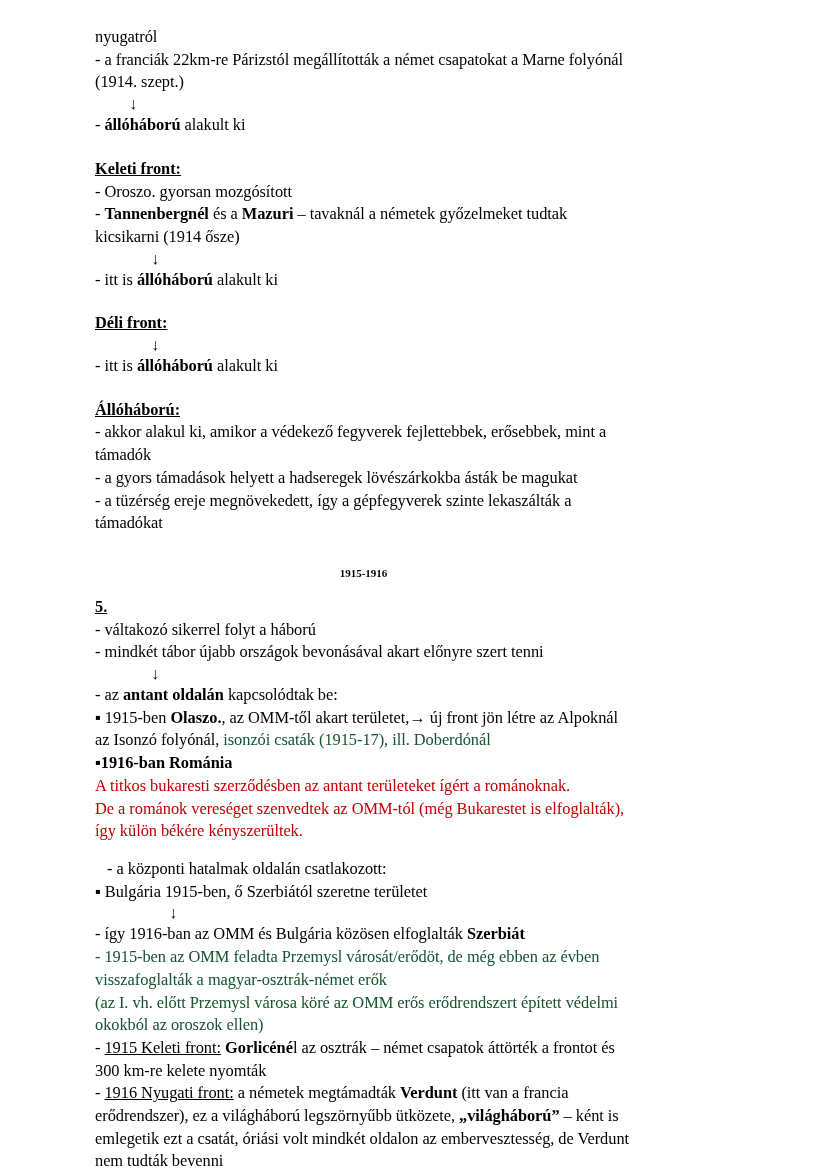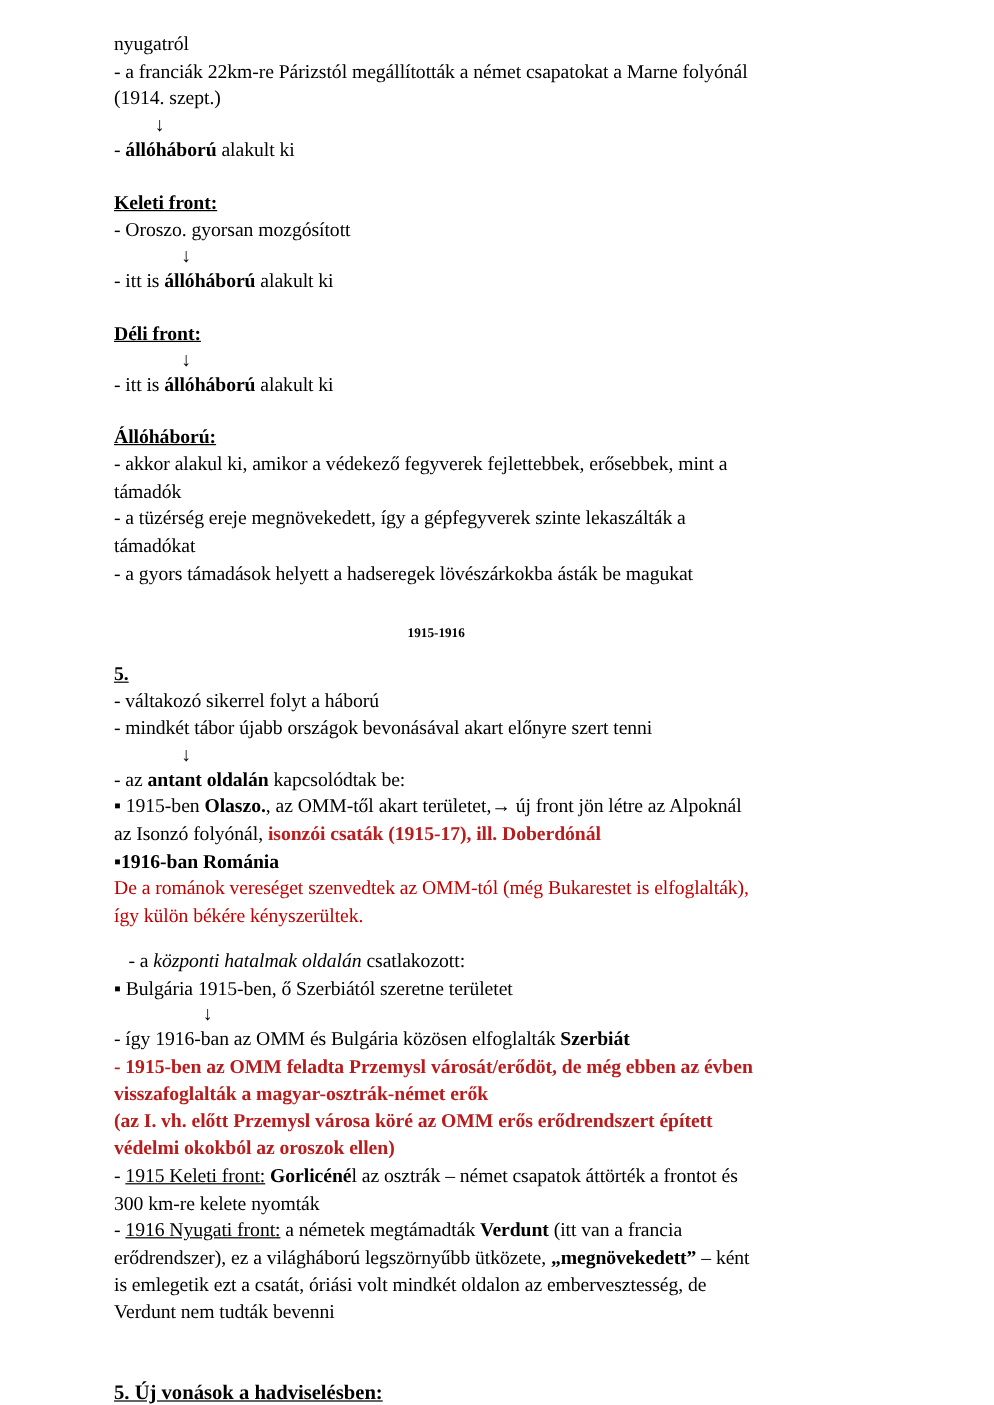--- a/index.html
+++ b/index.html
@@ -24,28 +24,28 @@
   }
   .ln {
     font-size: 16.4px;
     line-height: 22.7px;
     margin: 0;
     text-align: left;
     white-space: normal;
     letter-spacing: -0.05px;
   }
   .b { font-weight: bold; }
-  .i { font-style: italic; }
+  .i { }
   .u { text-decoration: underline; }
   .head-u {
     font-weight: bold;
     text-decoration: underline;
   }
   .red { color: #c00000; }
-  .redb { color: #b91c1c; font-weight: bold; }
+  .redb { color: #14532d; font-weight: normal; }
   .center {
     text-align: center;
     font-weight: bold;
     font-size: 11px;
     line-height: 24px;
   }
   .arrow {
     margin: 0;
     font-size: 16.4px;
     line-height: 20px;
@@ -71,57 +71,59 @@
 
   <p class="ln"><span>nyugatról</span></p>
   <p class="ln"><span>- a franciák 22km-re Párizstól megállították a német csapatokat a Marne folyónál (1914. szept.)</span></p>
   <p class="arrow"><span>↓</span></p>
   <p class="ln"><span>- </span><span class="b">állóháború</span><span> alakult ki</span></p>
 
   <div class="gap-l"></div>
 
   <p class="ln head-u">Keleti front:</p>
   <p class="ln">- Oroszo. gyorsan mozgósított</p>
+  <p class="ln"><span>- </span><span class="b">Tannenbergnél</span><span> és a </span><span class="b">Mazuri</span><span> – tavaknál a németek győzelmeket tudtak kicsikarni (1914 ősze)</span></p>
   <p class="arrow ind2"><span>↓</span></p>
   <p class="ln"><span>- itt is </span><span class="b">állóháború</span><span> alakult ki</span></p>
 
   <div class="gap-l"></div>
 
   <p class="ln head-u">Déli front:</p>
   <p class="arrow ind2"><span>↓</span></p>
   <p class="ln"><span>- itt is </span><span class="b">állóháború</span><span> alakult ki</span></p>
 
   <div class="gap-l"></div>
 
   <p class="ln head-u">Állóháború:</p>
   <p class="ln">- akkor alakul ki, amikor a védekező fegyverek fejlettebbek, erősebbek, mint a támadók</p>
+  <p class="ln">- a gyors támadások helyett a hadseregek lövészárkokba ásták be magukat</p>
   <p class="ln">- a tüzérség ereje megnövekedett, így a gépfegyverek szinte lekaszálták a támadókat</p>
-  <p class="ln">- a gyors támadások helyett a hadseregek lövészárkokba ásták be magukat</p>
 
   <div class="gap-m"></div>
 
   <p class="center">1915-1916</p>
 
   <p class="ln head-u">5.</p>
   <p class="ln">- váltakozó sikerrel folyt a háború</p>
   <p class="ln">- mindkét tábor újabb országok bevonásával akart előnyre szert tenni</p>
   <p class="arrow ind2"><span>↓</span></p>
   <p class="ln"><span>- az </span><span class="b">antant oldalán</span><span> kapcsolódtak be:</span></p>
   <p class="ln"><span>▪</span><span> 1915-ben </span><span class="b">Olaszo.</span><span>, az OMM-től akart területet,→ új front jön létre az Alpoknál az Isonzó folyónál, </span><span class="redb">isonzói csaták (1915-17), ill. Doberdónál</span></p>
   <p class="ln"><span class="b">▪</span><span class="b">1916-ban Románia</span></p>
+  <p class="ln red">A titkos bukaresti szerződésben az antant területeket ígért a románoknak.</p>
   <p class="ln red">De a románok vereséget szenvedtek az OMM-tól (még Bukarestet is elfoglalták), így külön békére kényszerültek.</p>
 
   <div class="gap-m"></div>
 
   <p class="ln indent1"><span>- a </span><span class="i">központi hatalmak oldalán</span><span> csatlakozott:</span></p>
   <p class="ln"><span>▪</span><span> Bulgária 1915-ben, ő Szerbiától szeretne területet</span></p>
   <p class="arrow ind3"><span>↓</span></p>
   <p class="ln"><span>- így 1916-ban az OMM és Bulgária közösen elfoglalták </span><span class="b">Szerbiát</span></p>
   <p class="ln redb">- 1915-ben az OMM feladta Przemysl városát/erődöt, de még ebben az évben visszafoglalták a magyar-osztrák-német erők</p>
   <p class="ln redb">(az I. vh. előtt Przemysl városa köré az OMM erős erődrendszert épített védelmi okokból az oroszok ellen)</p>
   <p class="ln"><span>- </span><span class="u">1915 Keleti front:</span><span class="b"> Gorlicéné</span><span>l az osztrák – német csapatok áttörték a frontot és 300 km-re kelete nyomták</span></p>
-  <p class="ln"><span>- </span><span class="u">1916 Nyugati front:</span><span> a németek megtámadták </span><span class="b">Verdunt</span><span> (itt van a francia erődrendszer), ez a világháború legszörnyűbb ütközete, </span><span class="b">„megnövekedett”</span><span> – ként is emlegetik ezt a csatát, óriási volt mindkét oldalon az embervesztesség, de Verdunt nem tudták bevenni</span></p>
+  <p class="ln"><span>- </span><span class="u">1916 Nyugati front:</span><span> a németek megtámadták </span><span class="b">Verdunt</span><span> (itt van a francia erődrendszer), ez a világháború legszörnyűbb ütközete, </span><span class="b">„világháború”</span><span> – ként is emlegetik ezt a csatát, óriási volt mindkét oldalon az embervesztesség, de Verdunt nem tudták bevenni</span></p>
 
   <div class="gap-xl"></div>
 
   <p class="sec6">5. Új vonások a hadviselésben:</p>
 
 </div>
 
 </body></html>

